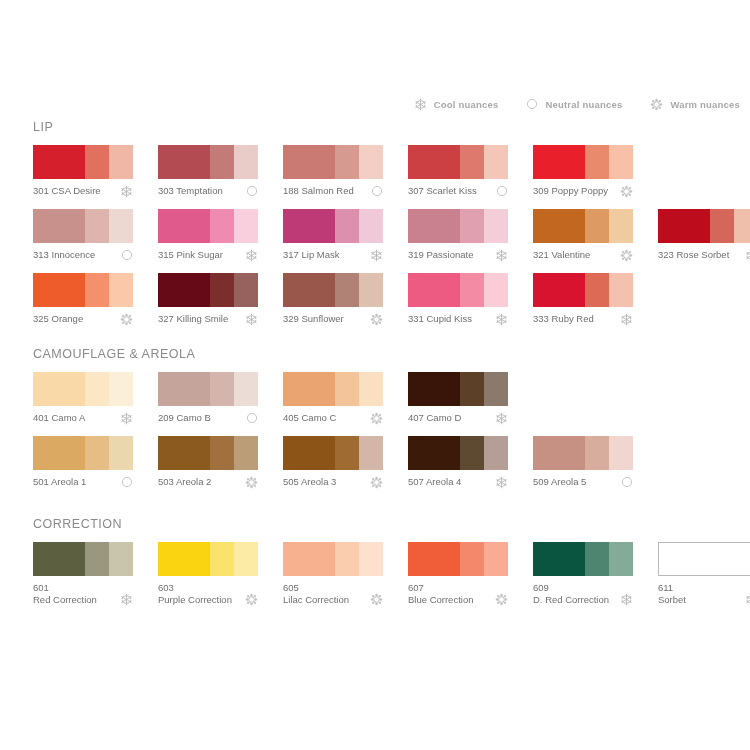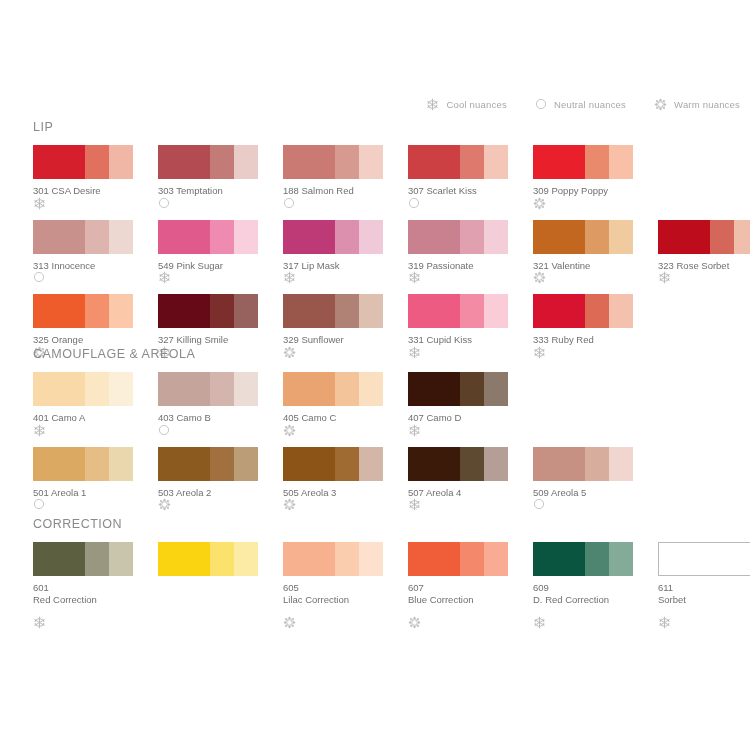--- a/index.html
+++ b/index.html
@@ -23,20 +23,21 @@
 
   
   .legend {
     position: absolute;
     top: 95px;
     right: 10px;
     display: flex;
     align-items: center;
     gap: 28px;
     height: 18px;
+    font-weight: bold;
   }
   .legend-item {
     display: flex;
     align-items: center;
     gap: 7px;
   }
   .legend-label {
     font-size: 9.5px;
     color: #a8a8a8;
     letter-spacing: .2px;
@@ -85,21 +86,20 @@
   .band.b1 { width: 52%; }
   .band.b2 { width: 24%; }
   .band.b3 { width: 24%; }
 
   .caption {
     display: flex;
     align-items: flex-start;
     justify-content: space-between;
     margin-top: 6px;
     min-height: 14px;
-    flex-direction: column;
   }
   .cap-text {
     font-size: 9.5px;
     line-height: 11.5px;
     color: #6f6f6f;
     white-space: nowrap;
   }
   .cap-text .l2 { display: block; }
   .cap-icon { padding-top: 0px; }
 </style>
@@ -262,21 +262,21 @@
             </span>
           </div>
         </div>
         <div class="cell">
           <div class="swatch">
             <div class="band b1" style="background: rgb(224, 91, 139);"></div>
             <div class="band b2" style="background: rgb(239, 138, 176);"></div>
             <div class="band b3" style="background: rgb(249, 207, 221);"></div>
           </div>
           <div class="caption">
-            <div class="cap-text"><span>549 Pink Sugar</span></div>
+            <div class="cap-text"><span>315 Pink Sugar</span></div>
             <span class="ic cap-icon">
               <svg width="13" height="13" viewBox="0 0 24 24" fill="none" stroke="#b5b5b5" stroke-width="1.6" stroke-linecap="round">
                 <line x1="12" y1="2" x2="12" y2="22"></line>
                 <line x1="3.3" y1="7" x2="20.7" y2="17"></line>
                 <line x1="3.3" y1="17" x2="20.7" y2="7"></line>
                 <polyline points="9,4.3 12,6.6 15,4.3"></polyline>
                 <polyline points="9,19.7 12,17.4 15,19.7"></polyline>
                 <polyline points="4.1,10.6 4.7,7.1 8.2,6.6"></polyline>
                 <polyline points="19.9,13.4 19.3,16.9 15.8,17.4"></polyline>
                 <polyline points="8.2,17.4 4.7,16.9 4.1,13.4"></polyline>
@@ -522,21 +522,21 @@
             </span>
           </div>
         </div>
         <div class="cell">
           <div class="swatch">
             <div class="band b1" style="background: rgb(197, 164, 156);"></div>
             <div class="band b2" style="background: rgb(212, 181, 173);"></div>
             <div class="band b3" style="background: rgb(236, 220, 214);"></div>
           </div>
           <div class="caption">
-            <div class="cap-text"><span>403 Camo B</span></div>
+            <div class="cap-text"><span>209 Camo B</span></div>
             <span class="ic cap-icon">
               <svg width="12" height="12" viewBox="0 0 24 24" fill="none" stroke="#bdbdbd" stroke-width="1.7">
                 <circle cx="12" cy="12" r="9.2"></circle>
               </svg>
             </span>
           </div>
         </div>
         <div class="cell">
           <div class="swatch">
             <div class="band b1" style="background: rgb(233, 164, 114);"></div>
@@ -711,20 +711,36 @@
               </svg>
             </span>
           </div>
         </div>
         <div class="cell">
           <div class="swatch">
             <div class="band b1" style="background: rgb(251, 212, 17);"></div>
             <div class="band b2" style="background: rgb(251, 226, 108);"></div>
             <div class="band b3" style="background: rgb(251, 235, 164);"></div>
           </div>
+          <div class="caption">
+            <div class="cap-text"><span>603</span><span class="l2">Purple Correction</span></div>
+            <span class="ic cap-icon" style="padding-top: 11px;">
+              <svg width="13" height="13" viewBox="0 0 24 24" fill="none" stroke="#b5b5b5" stroke-width="1.7" stroke-linejoin="round">
+                <circle cx="12" cy="12" r="5.2"></circle>
+                <path d="M12 1.6 13.7 4.6 10.3 4.6Z"></path>
+                <path d="M12 22.4 10.3 19.4 13.7 19.4Z"></path>
+                <path d="M1.6 12 4.6 10.3 4.6 13.7Z"></path>
+                <path d="M22.4 12 19.4 13.7 19.4 10.3Z"></path>
+                <path d="M4.7 4.7 7.9 5.5 5.5 7.9Z"></path>
+                <path d="M19.3 19.3 16.1 18.5 18.5 16.1Z"></path>
+                <path d="M19.3 4.7 18.5 7.9 16.1 5.5Z"></path>
+                <path d="M4.7 19.3 5.5 16.1 7.9 18.5Z"></path>
+              </svg>
+            </span>
+          </div>
         </div>
         <div class="cell">
           <div class="swatch">
             <div class="band b1" style="background: rgb(248, 177, 143);"></div>
             <div class="band b2" style="background: rgb(251, 205, 175);"></div>
             <div class="band b3" style="background: rgb(253, 224, 205);"></div>
           </div>
           <div class="caption">
             <div class="cap-text"><span>605</span><span class="l2">Lilac Correction</span></div>
             <span class="ic cap-icon" style="padding-top: 11px;">

